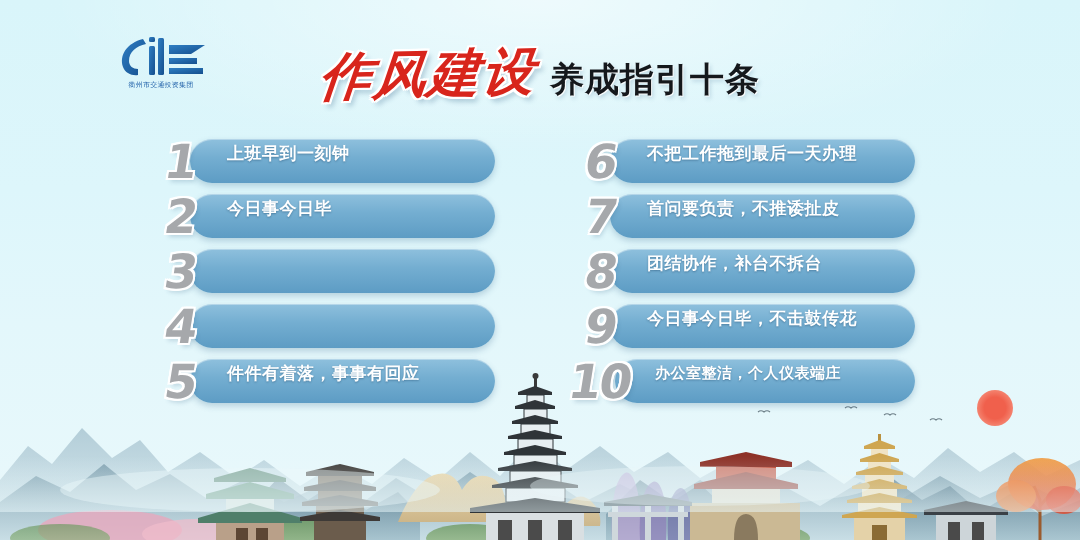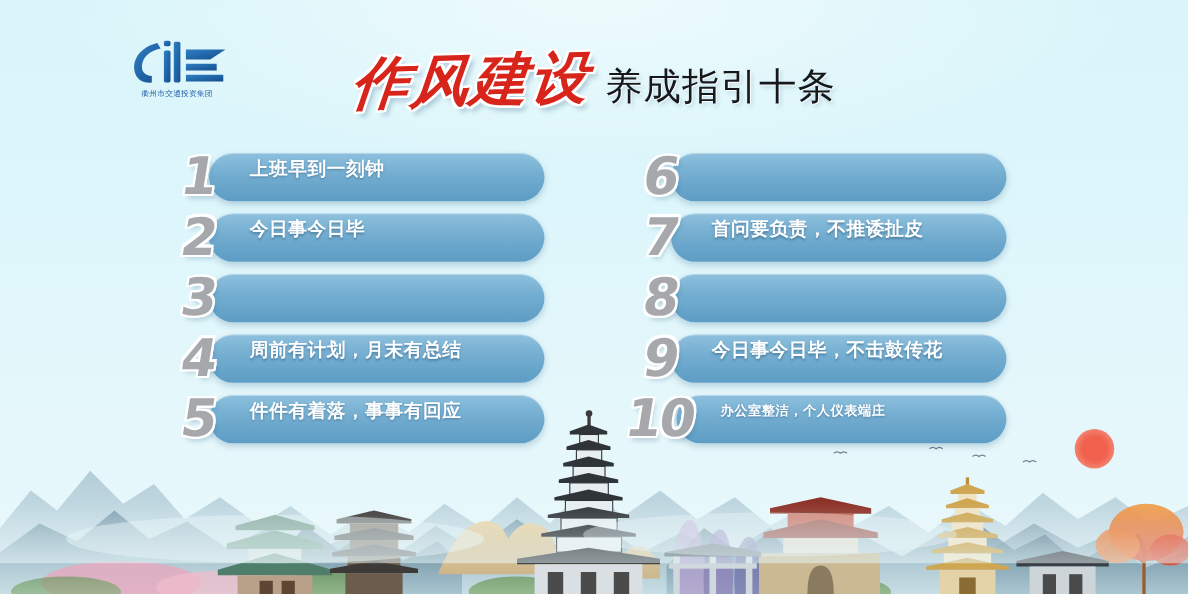--- a/index.html
+++ b/index.html
@@ -50,21 +50,21 @@
     color:#d8251c; line-height:1;
     letter-spacing:2px;
     transform:skewX(-7deg) rotate(-1.5deg);
     text-shadow:
        2px 0 0 #fff, -2px 0 0 #fff, 0 2px 0 #fff, 0 -2px 0 #fff,
        2px 2px 0 #fff, -2px 2px 0 #fff, 2px -2px 0 #fff, -2px -2px 0 #fff,
        4px 5px 5px rgba(40,90,130,.30);
     padding-bottom:2px;
   }
   .title-black{
-    font-size:34px; font-weight:400; color:#15181c;
+    font-size:34px; font-weight:700; color:#15181c;
     letter-spacing:1px; line-height:1;
     padding-bottom:6px;
     text-shadow:1px 1px 0 rgba(255,255,255,.9), 2px 3px 4px rgba(40,90,130,.22);
     text-align:center;
   }
 
   
   .list{
     position:absolute; top:139px; left:0; width:1080px; height:272px;
     display:flex; justify-content:center; gap:90px;
@@ -106,21 +106,21 @@
   .row.wide .pill{ left:30px; width:300px; }
 
   .label{
     position:absolute; left:62px; top:0; height:28px;
     display:flex; align-items:center;
     z-index:4;
     font-size:17px; font-weight:700; color:#ffffff;
     letter-spacing:.5px; white-space:nowrap;
     text-shadow:0 1px 2px rgba(30,70,105,.45);
   }
-  .row.wide .label{ left:70px; font-size:12px; }
+  .row.wide .label{ left:70px; font-size:15px; }
 
   
   .scape{ position:absolute; left:0; bottom:0; width:1080px; height:180px; }
   .scape svg{ display:block; width:1080px; height:180px; }
 </style>
 </head>
 <body>
 
 <div id="poster">
 
@@ -172,47 +172,48 @@
       </div>
 
       <div class="row">
         <div class="pill"></div>
         <div class="num">3</div>
       </div>
 
       <div class="row">
         <div class="pill"></div>
         <div class="num">4</div>
-        <div class="label">周前有计划，月末有总结</div>
       </div>
 
       <div class="row">
         <div class="pill"></div>
         <div class="num">5</div>
         <div class="label">件件有着落，事事有回应</div>
       </div>
 
     </div>
 
     <div class="col">
 
       <div class="row">
         <div class="pill"></div>
         <div class="num">6</div>
+        <div class="label">不把工作拖到最后一天办理</div>
       </div>
 
       <div class="row">
         <div class="pill"></div>
         <div class="num">7</div>
         <div class="label">首问要负责，不推诿扯皮</div>
       </div>
 
       <div class="row">
         <div class="pill"></div>
         <div class="num">8</div>
+        <div class="label">团结协作，补台不拆台</div>
       </div>
 
       <div class="row">
         <div class="pill"></div>
         <div class="num">9</div>
         <div class="label">今日事今日毕，不击鼓传花</div>
       </div>
 
       <div class="row wide">
         <div class="pill"></div>

